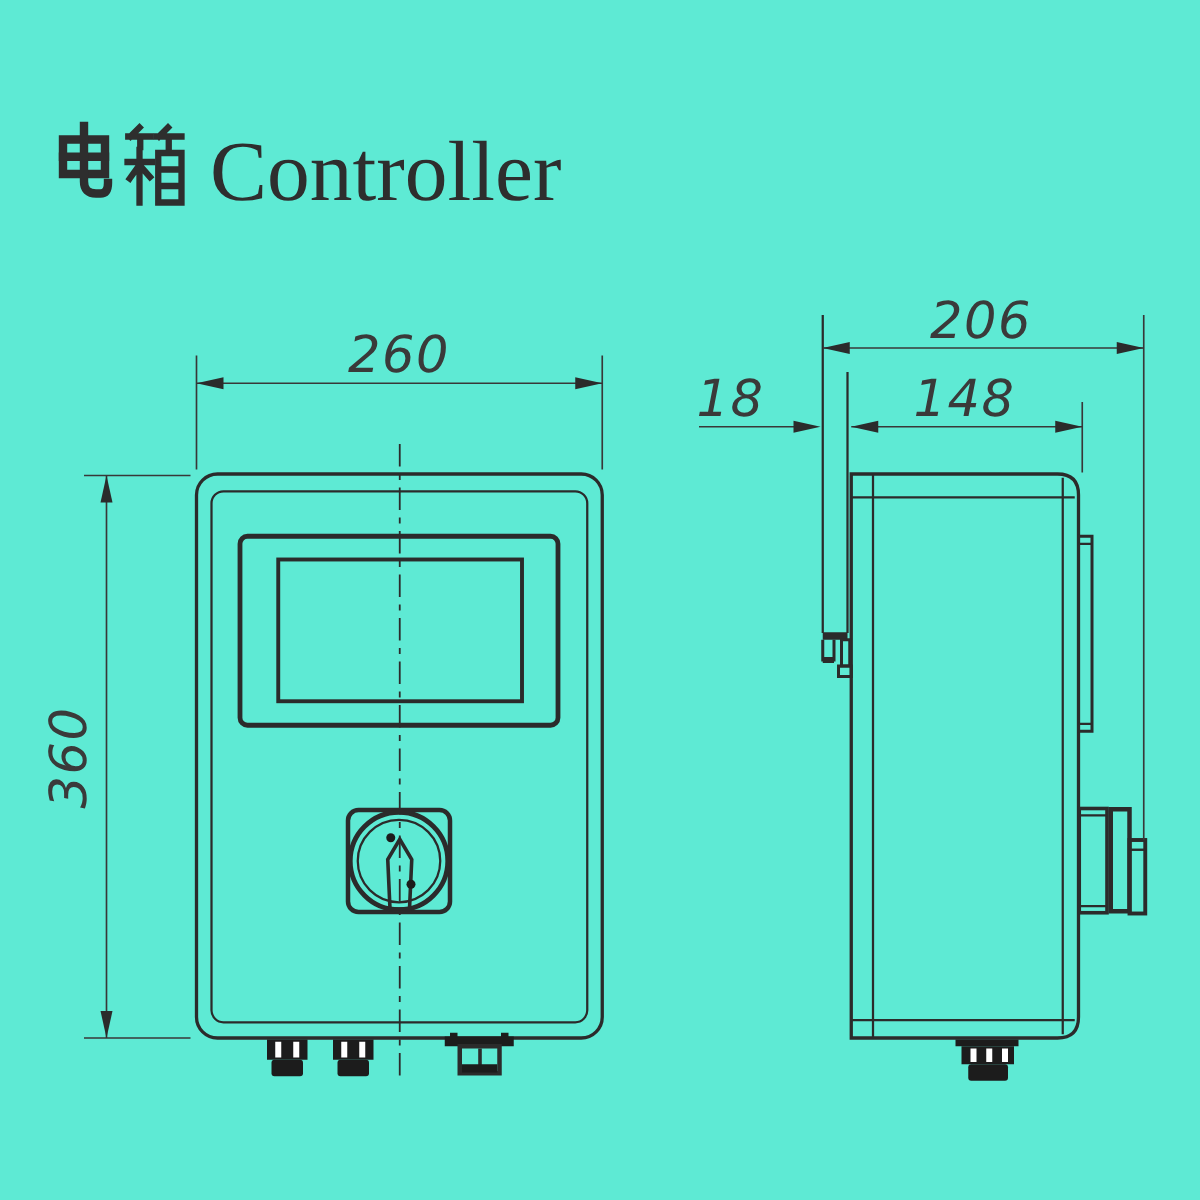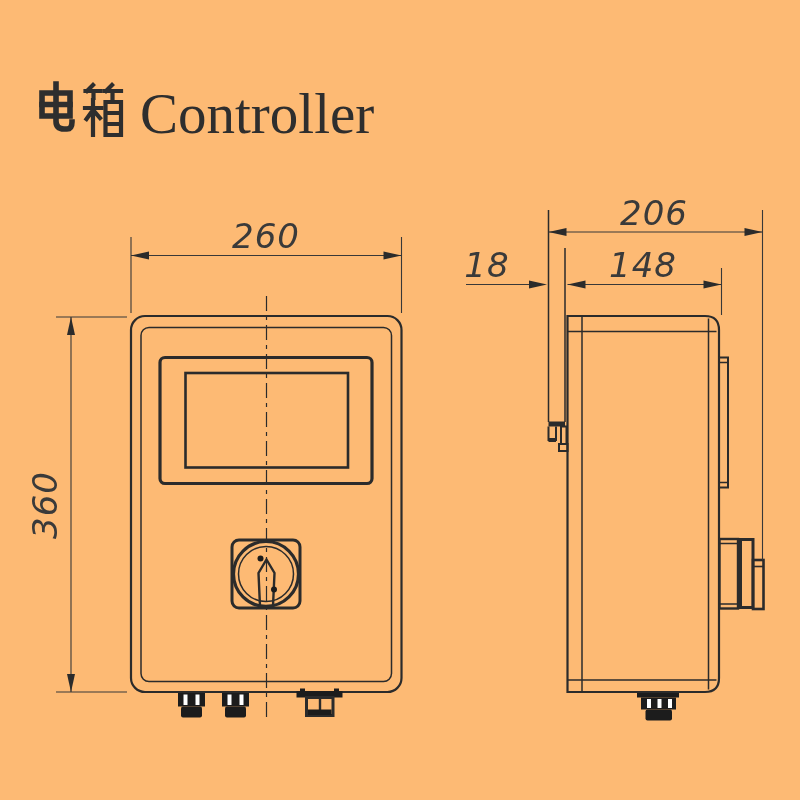--- a/index.html
+++ b/index.html
@@ -1,16 +1,16 @@
 <!DOCTYPE html>
 <html><head>
 <meta charset="utf-8">
 <style>
   html,body{margin:0;padding:0;background:#ffffff;}
-  .page{position:relative;width:800px;height:800px;background:#fdba74;overflow:hidden;
+  .page{position:relative;width:800px;height:800px;background:#5eead4;overflow:hidden;
         font-family:"Liberation Sans",sans-serif;}
   svg{display:block;}
   .part{stroke:#2b2b2b;fill:none;}
   .dimline{stroke:#383838;stroke-width:1.1;fill:none;}
   .arrow{fill:#2b2b2b;stroke:none;}
   .solid{fill:#1c1c1c;stroke:none;}
   .dimtext{font-family:"DejaVu Sans",sans-serif;font-style:italic;font-size:34px;
            fill:#3a3a3a;letter-spacing:1px;}
   .titletext{font-family:"Liberation Serif","DejaVu Serif",serif;font-size:57px;fill:#2e2e2e;}
   .glyph{stroke:#2e2e2e;fill:none;stroke-linecap:square;}

